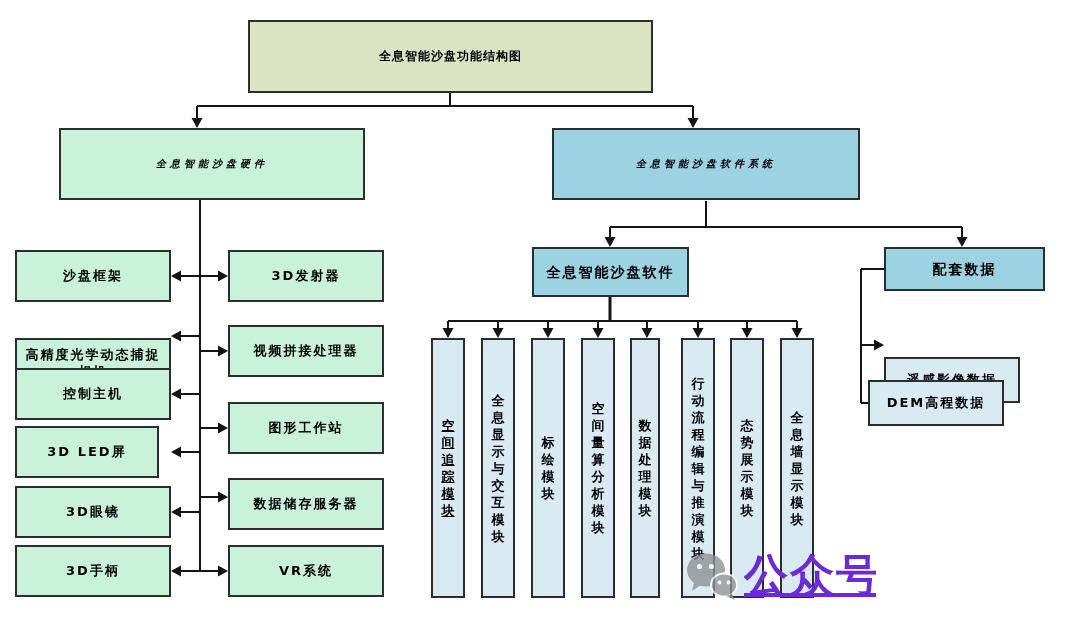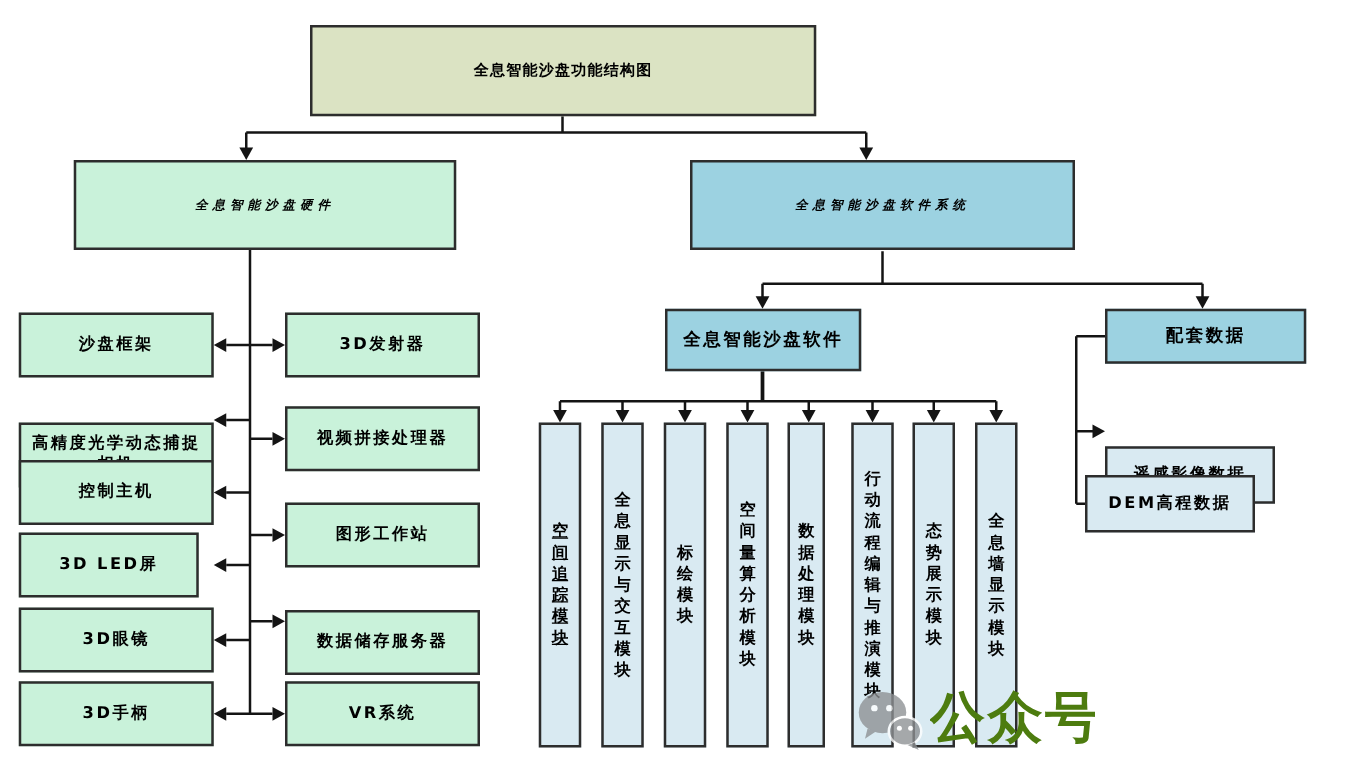--- a/index.html
+++ b/index.html
@@ -15,22 +15,22 @@
   .title-box   { background:var(--title_bg,#dbe3c3); font-size:12px; letter-spacing:1px; }
   .hw-box      { background:var(--hardware_bg,#c9f2da); }
   .sw-box      { background:var(--software_bg,#9cd2e1); }
   .lite-box    { background:var(--light_blue_bg,#d9eaf2); }
   .hdr         { font-size:10px; letter-spacing:4px;font-style:italic; }
   .small       { font-size:13px; letter-spacing:2px; line-height:1.3; padding:2px 4px; }
   .vmod        { }
   .vmod .vtext { width:15px; font-size:13px; font-weight:bold; word-break:break-all; line-height:17px; letter-spacing:0; }
   .watermark   { position:absolute; left:682px; top:546px; z-index:6; display:flex; align-items:center; pointer-events:none; }
   .watermark .wm-text {
-    font-size:44px; color:#4d7c0f; font-weight:bold; letter-spacing:2px;
-    width:132px; overflow:hidden; white-space:nowrap; line-height:58px;
+    font-size:44px; color:#6d28d9; font-weight:bold; letter-spacing:2px;
+    width:132px; overflow:hidden; white-space:nowrap; line-height:58px;text-decoration:underline;
   }
   .wm-icon { opacity:0.78; margin-right:4px; }
 </style>
 </head>
 <body>
 
 <div class="canvas">
 
   <svg class="wires" width="1083" height="624" viewBox="0 0 1083 624">
     <g stroke="#141414" stroke-width="2" fill="none">
@@ -94,21 +94,21 @@
   <div class="box hw-box small" style="left:15px; top:250px; width:156px; height:52px;">沙盘框架</div>
   <div class="box hw-box small" style="left:15px; top:310px; width:156px; height:52px;margin-top:28px;">高精度光学动态捕捉相机</div>
   <div class="box hw-box small" style="left:15px; top:368px; width:156px; height:52px;">控制主机</div>
   <div class="box hw-box small" style="left:15px; top:426px; width:144px; height:52px;">3D LED屏</div>
   <div class="box hw-box small" style="left:15px; top:486px; width:156px; height:52px;">3D眼镜</div>
   <div class="box hw-box small" style="left:15px; top:545px; width:156px; height:52px;">3D手柄</div>
 
   <div class="box hw-box small" style="left:228px; top:250px; width:156px; height:52px;">3D发射器</div>
   <div class="box hw-box small" style="left:228px; top:325px; width:156px; height:52px;">视频拼接处理器</div>
   <div class="box hw-box small" style="left:228px; top:402px; width:156px; height:52px;">图形工作站</div>
-  <div class="box hw-box small" style="left:228px; top:488px; width:156px; height:52px;text-align:right;">数据储存服务器</div>
+  <div class="box hw-box small" style="left:228px; top:478px; width:156px; height:52px;text-align:right;">数据储存服务器</div>
   <div class="box hw-box small" style="left:228px; top:545px; width:156px; height:52px;">VR系统</div>
 
   <div class="box sw-box small" style="left:532px; top:247px; width:157px; height:50px; font-size:14px;">全息智能沙盘软件</div>
 
   <div class="box sw-box small" style="left:884px; top:247px; width:161px; height:44px; font-size:14px;">配套数据</div>
   <div class="box lite-box small" style="left:884px; top:322px; width:136px; height:46px;margin-top:35px;">遥感影像数据</div>
   <div class="box lite-box small" style="left:840px; top:380px; width:136px; height:46px;margin-left:28px;">DEM高程数据</div>
 
   <div class="box lite-box vmod" style="left:431px; top:338px; width:34px; height:260px;text-decoration:underline;">
     <span class="vtext">空间追踪模块</span>

